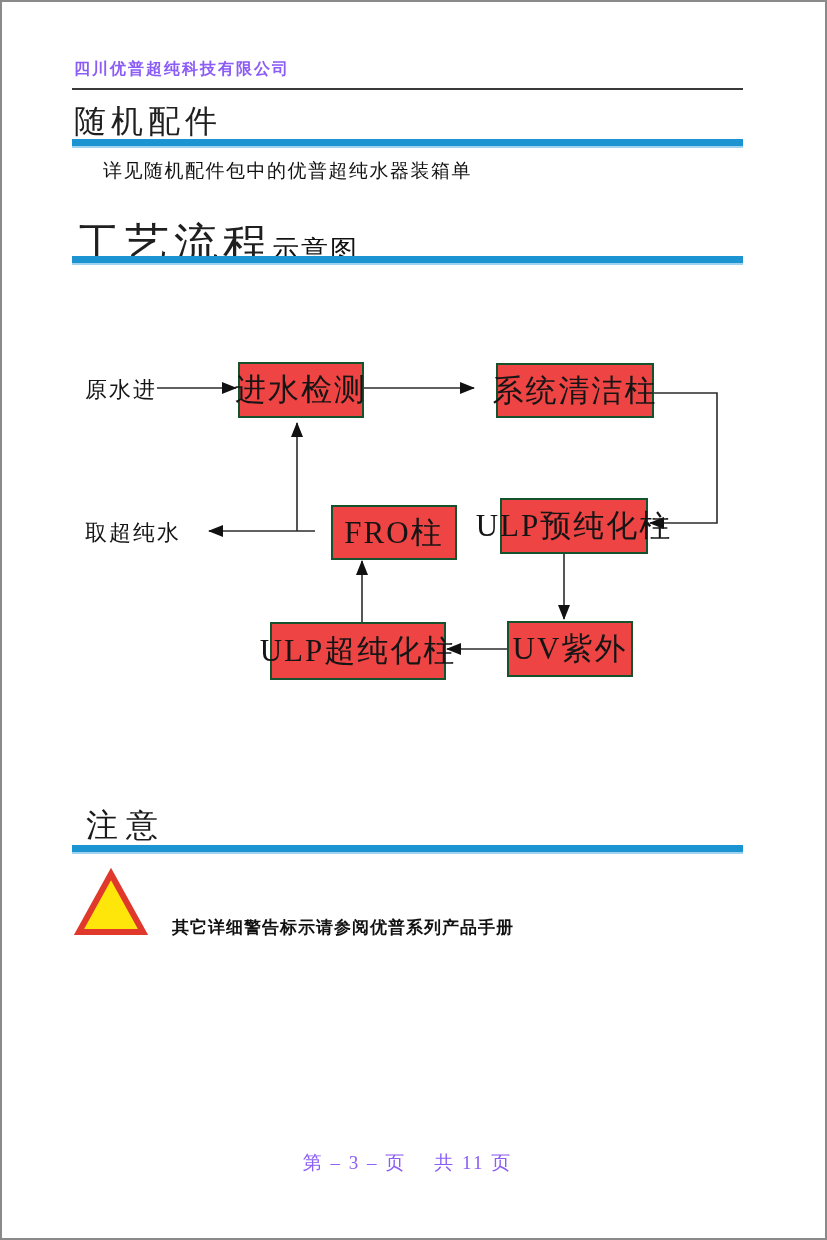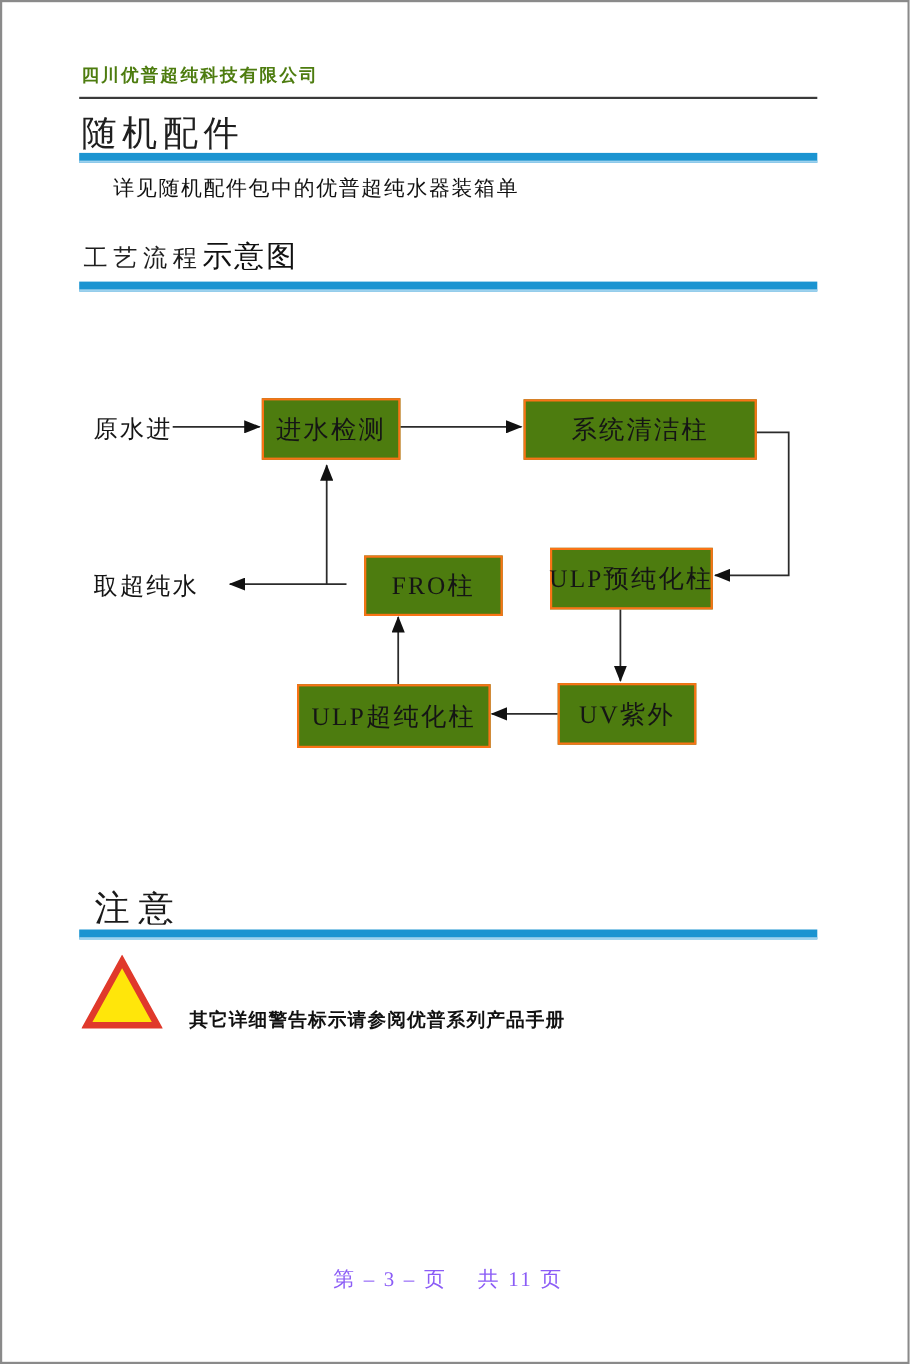--- a/index.html
+++ b/index.html
@@ -12,41 +12,41 @@
     box-sizing:border-box;
     overflow:hidden;
     font-family:"Liberation Serif","DejaVu Serif",serif;
     color:#1a1a1a;
   }
   .abs{position:absolute;}
   
   .company{
     left:72px;top:57px;
     font-family:Liberation Serif, serif;
-    font-weight:bold;font-size:16px;letter-spacing:2px;color:#4d7c0f;
+    font-weight:bold;font-size:16px;letter-spacing:2px;color:#8b5cf6;
     white-space:nowrap;
   }
   .header-rule{left:70px;top:86px;width:671px;border-top:2px solid #3a3a3a;height:0;}
   
   .title-xl{
     font-size:32px;letter-spacing:5px;color:#1f1f1f;white-space:nowrap;
   }
   .accent-bar{left:70px;width:671px;height:7px;border-bottom:2px solid #9ed2ee;}
   .body-text{
     left:101px;top:156px;font-size:19px;letter-spacing:1.5px;color:#111;white-space:nowrap;
   }
   .process-title{left:74px;top:213px;white-space:nowrap;}
-  .process-title .big{font-size:22px;letter-spacing:5px;color:#1f1f1f;}
+  .process-title .big{font-size:44px;letter-spacing:5px;color:#1f1f1f;}
   .process-title .small{font-size:27px;letter-spacing:2px;color:#111;}
   
   .fnode{
     position:absolute;
-    border:2px solid #f97316;background:#4d7c0f;
+    border:2px solid #14532d;background:#ef4444;
     display:flex;align-items:center;justify-content:center;
-    font-size:23px;letter-spacing:2px;color:#151515;
+    font-size:31px;letter-spacing:2px;color:#151515;
     box-sizing:border-box;white-space:nowrap;
   }
   .flabel{position:absolute;font-size:22px;letter-spacing:2px;color:#151515;white-space:nowrap;}
   
   .notice-title{left:72px;top:802px;font-size:32px;letter-spacing:8px;margin-left:12px;}
   .warn-text{
     left:170px;top:887px;
     font-family:"Liberation Sans","DejaVu Sans",sans-serif;
     font-weight:bold;font-size:17px;letter-spacing:1px;color:#111;white-space:nowrap;margin-top:27px;
   }
@@ -86,21 +86,21 @@
       <polyline points="590,61 655,61 655,191 588,191" marker-end="url(#arr)"></polyline>
       <line x1="502" y1="222" x2="502" y2="287" marker-end="url(#arr)"></line>
       <line x1="445" y1="317" x2="385" y2="317" marker-end="url(#arr)"></line>
       <line x1="300" y1="290" x2="300" y2="229" marker-end="url(#arr)"></line>
       <line x1="253" y1="199" x2="147" y2="199" marker-end="url(#arr)"></line>
       <line x1="235" y1="199" x2="235" y2="91" marker-end="url(#arr)"></line>
     </g>
   </svg>
 
   <div class="fnode" style="left:236px;top:360px;width:126px;height:56px;">进水检测</div>
-  <div class="fnode" style="left:474px;top:361px;width:212px;height:55px;">系统清洁柱</div>
+  <div class="fnode" style="left:494px;top:361px;width:158px;height:55px;">系统清洁柱</div>
   <div class="fnode" style="left:498px;top:496px;width:148px;height:56px;">ULP预纯化柱</div>
   <div class="fnode" style="left:329px;top:503px;width:126px;height:55px;">FRO柱</div>
   <div class="fnode" style="left:268px;top:620px;width:176px;height:58px;">ULP超纯化柱</div>
   <div class="fnode" style="left:505px;top:619px;width:126px;height:56px;">UV紫外</div>
 
   <div class="flabel" style="left:83px;top:373px;">原水进</div>
   <div class="flabel" style="left:83px;top:516px;">取超纯水</div>
 
   <div class="abs notice-title">注意</div>
   <div class="abs accent-bar" style="top:843px;background:#1b94d1;"></div>

